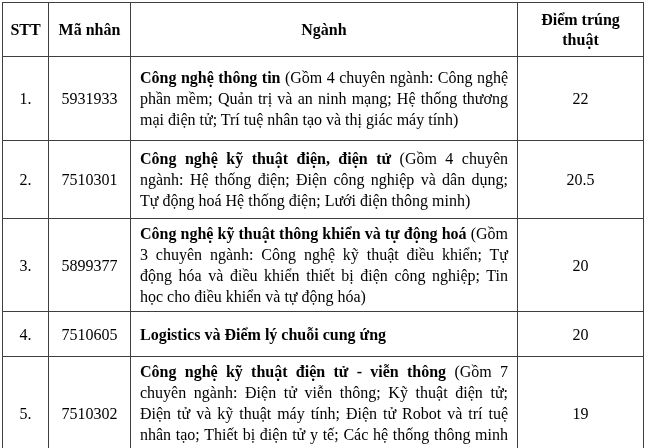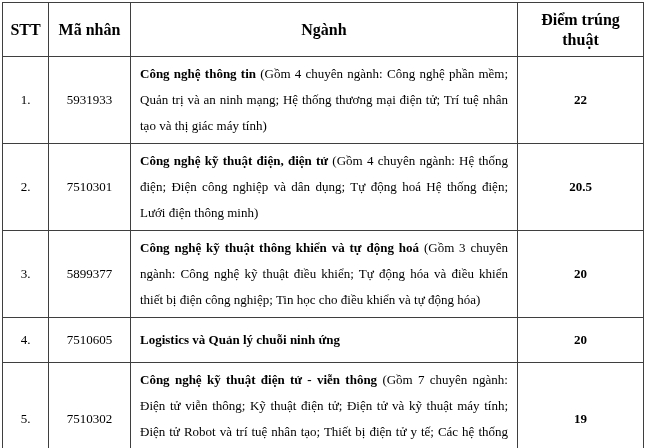--- a/index.html
+++ b/index.html
@@ -33,23 +33,23 @@
     background:var(--background);
   }
   th{
     font-size:16px;
     font-weight:700;
     text-align:center;
     line-height:1.25;
     height:54px;
     padding:2px 4px;
   }
-  td{font-size:13px;line-height:26px}
+  td{font-size:16px;line-height:21px}
   td.stt,td.code,td.score{text-align:center}
-  td.score{font-weight:700}
+  td.score{font-weight:400}
   td.major{text-align:justify;padding:4px 9px}
   td.major .bold{font-weight:700}
   tr.r1 td{height:84px}
   tr.r2 td{height:78px}
   tr.r3 td{height:80px}
   tr.r4 td{height:45px}
   tr.r5 td{height:97px}
 </style>
 </head>
 <body>
@@ -85,21 +85,21 @@
       </tr>
       <tr class="r3">
         <td class="stt">3.</td>
         <td class="code">5899377</td>
         <td class="major"><span class="bold">Công nghệ kỹ thuật thông khiển và tự động hoá</span><span> (Gồm 3 chuyên ngành: Công nghệ kỹ thuật điều khiển; Tự động hóa và điều khiển thiết bị điện công nghiệp; Tin học cho điều khiển và tự động hóa)</span></td>
         <td class="score">20</td>
       </tr>
       <tr class="r4">
         <td class="stt">4.</td>
         <td class="code">7510605</td>
-        <td class="major"><span class="bold">Logistics và Quản lý chuỗi ninh ứng</span><span></span></td>
+        <td class="major"><span class="bold">Logistics và Điểm lý chuỗi cung ứng</span><span></span></td>
         <td class="score">20</td>
       </tr>
       <tr class="r5">
         <td class="stt">5.</td>
         <td class="code">7510302</td>
         <td class="major"><span class="bold">Công nghệ kỹ thuật điện tử - viễn thông</span><span> (Gồm 7 chuyên ngành: Điện tử viễn thông; Kỹ thuật điện tử; Điện tử và kỹ thuật máy tính; Điện tử Robot và trí tuệ nhân tạo; Thiết bị điện tử y tế; Các hệ thống thông minh và IoT; Mạng viễn thông và máy tính )</span></td>
         <td class="score">19</td>
       </tr>
     </tbody>
   </table>

